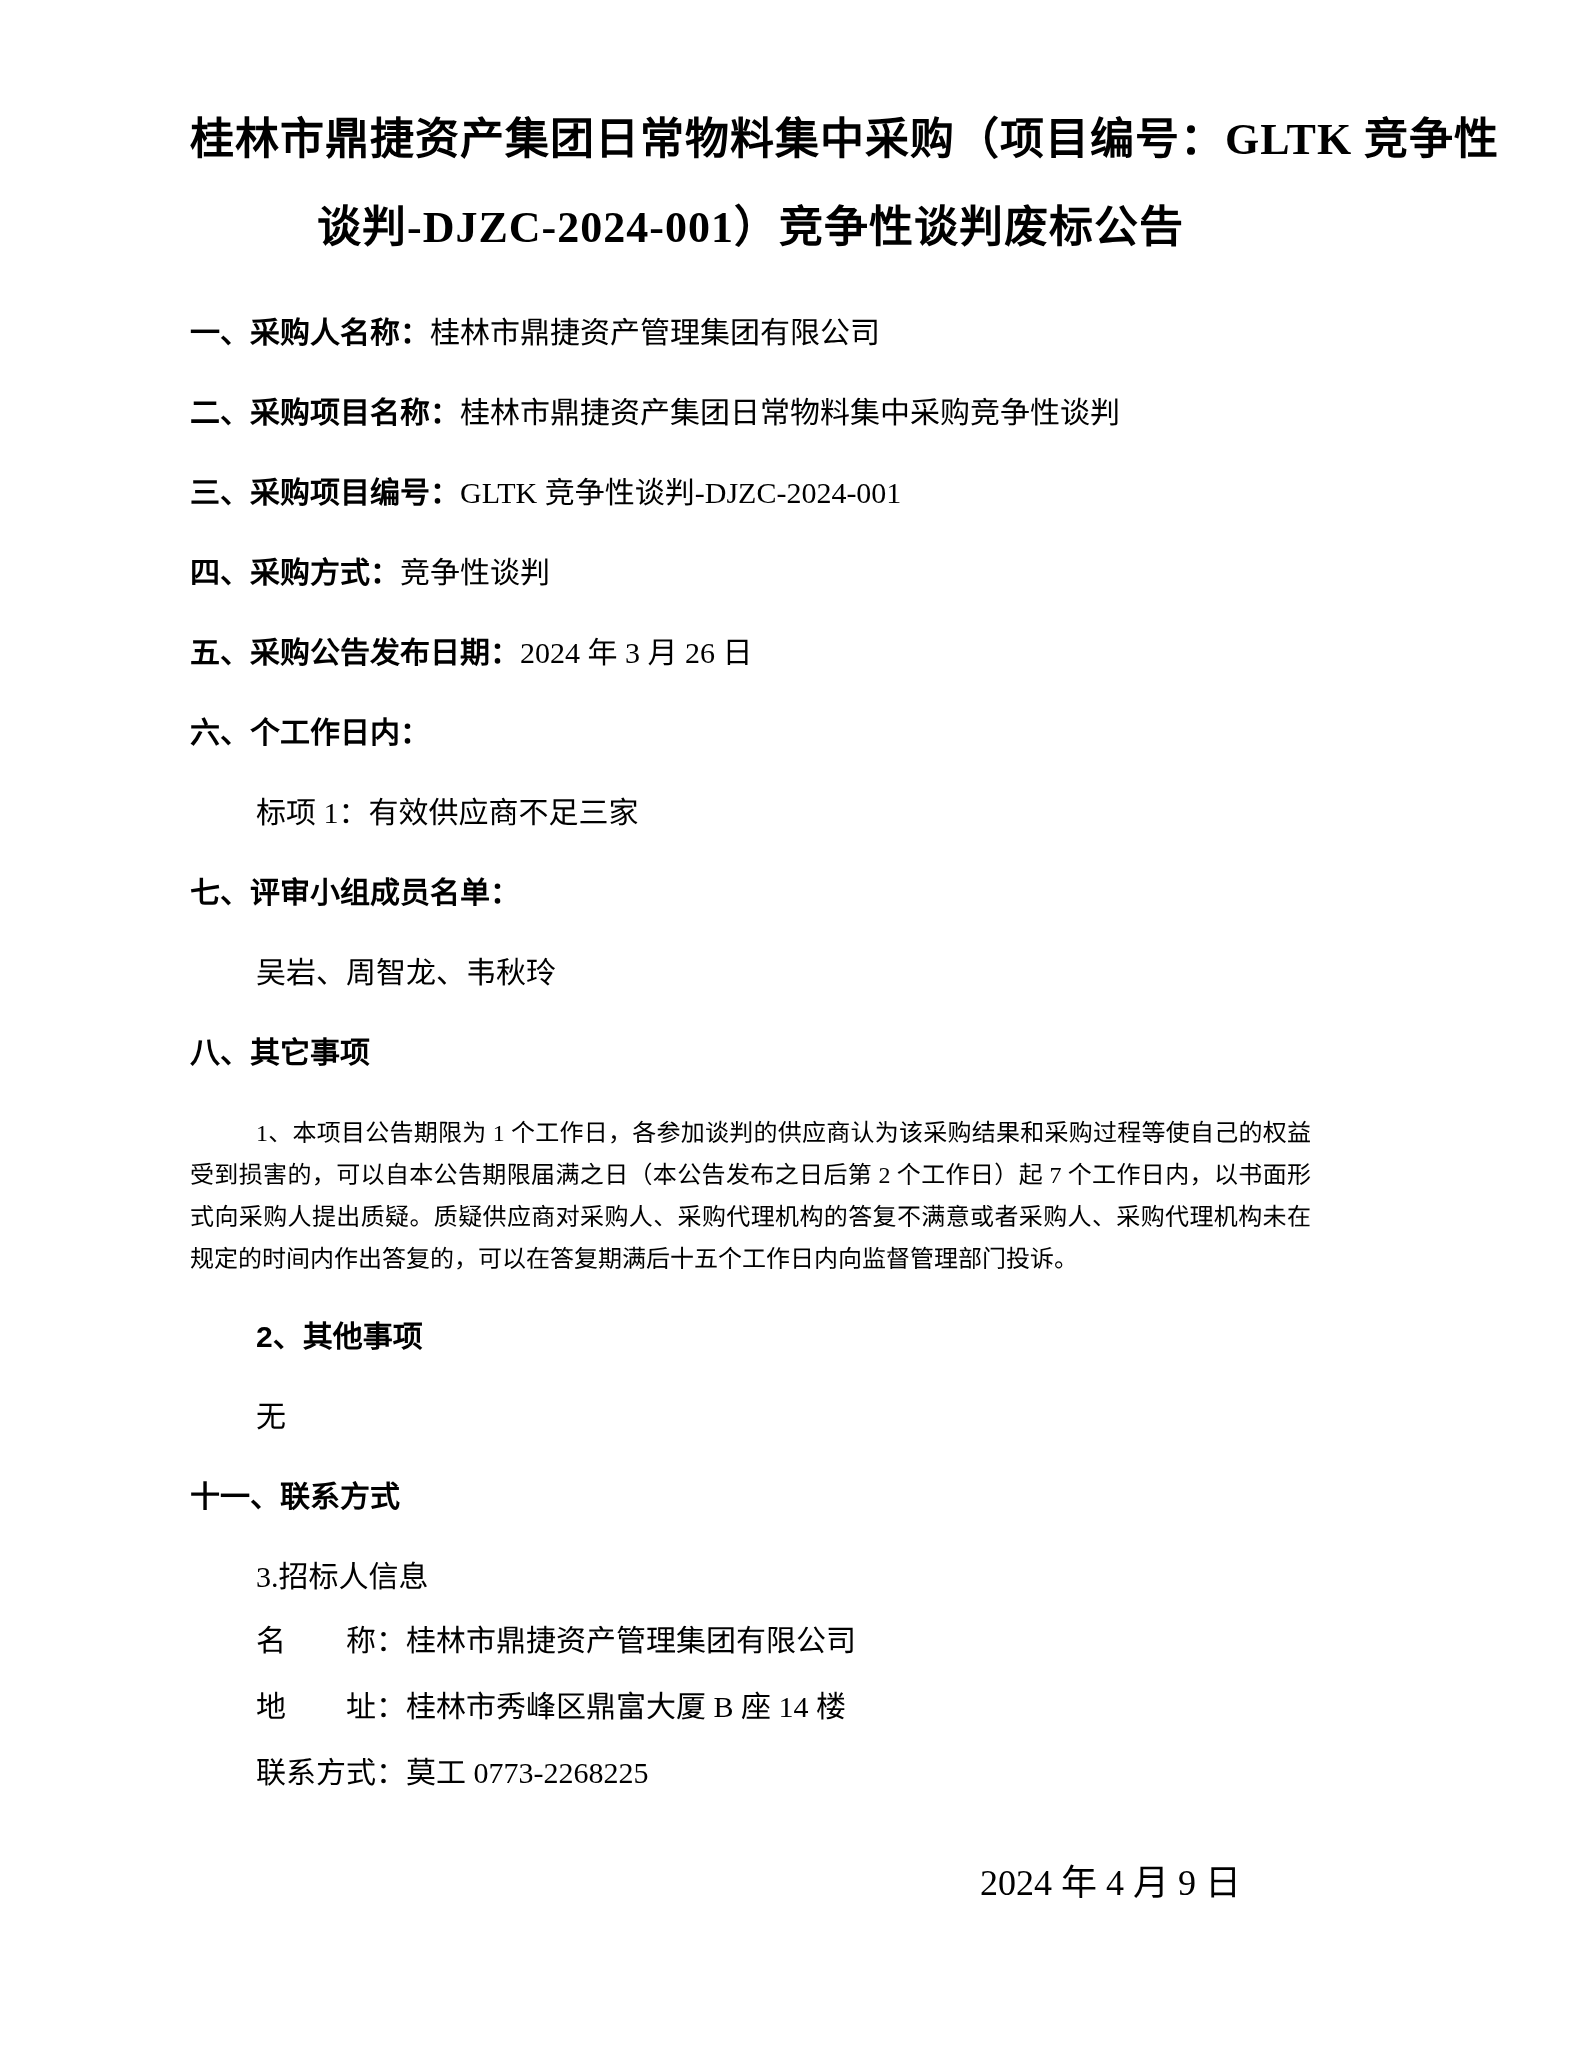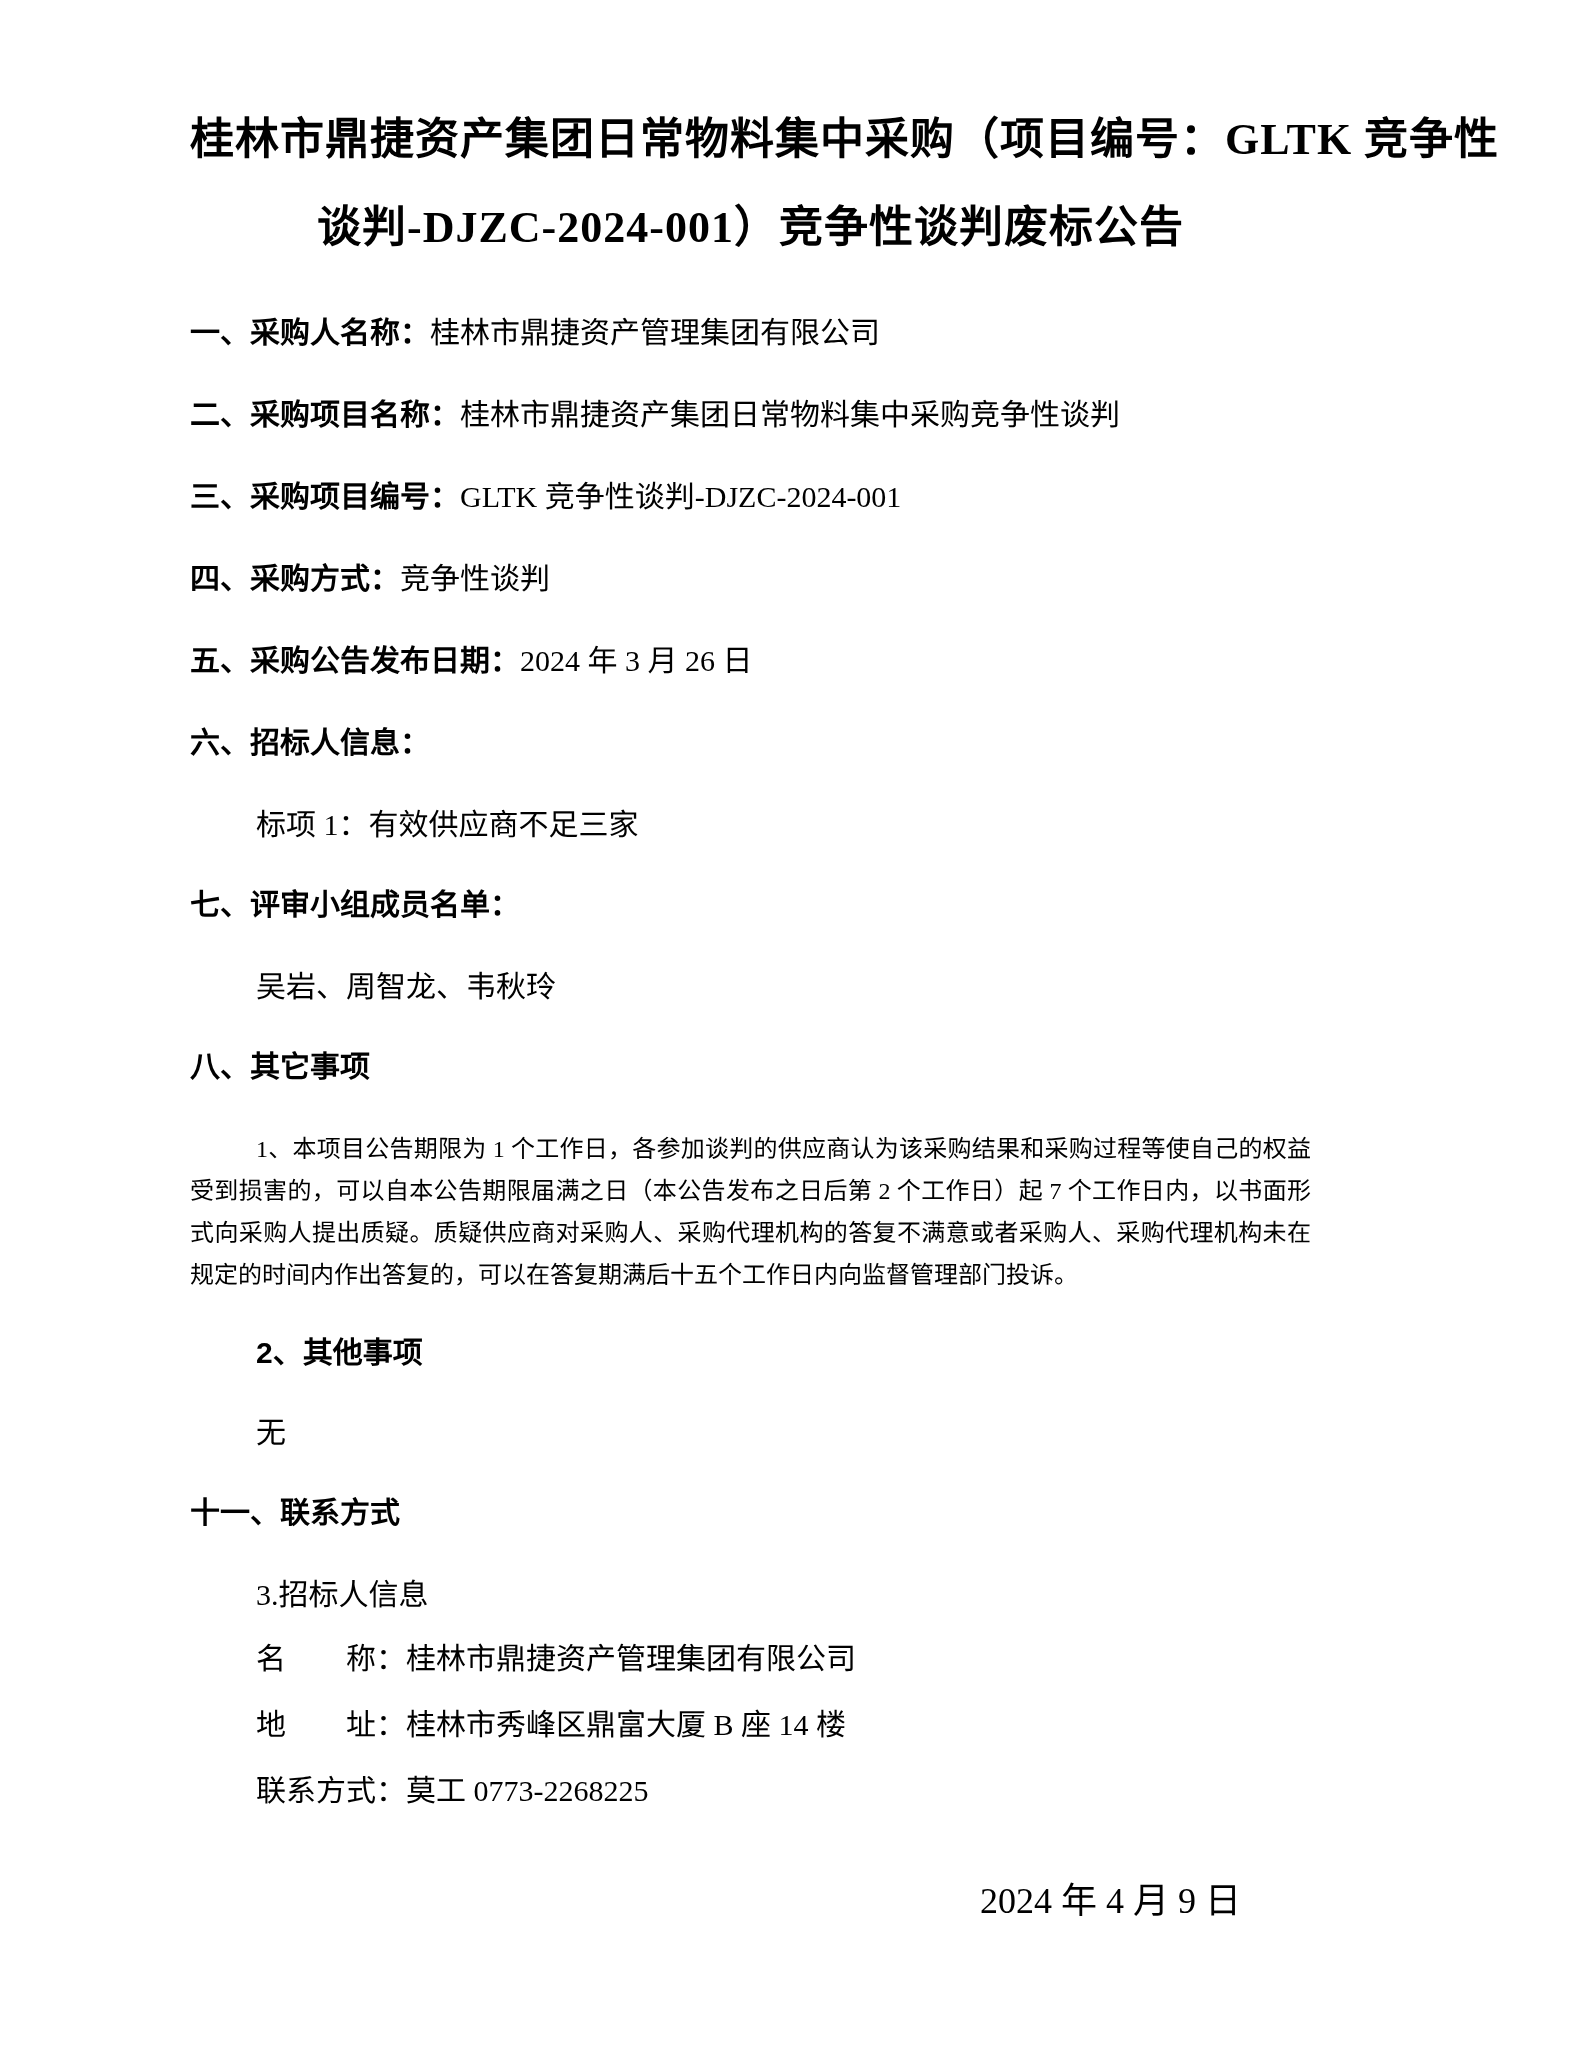--- a/index.html
+++ b/index.html
@@ -30,21 +30,21 @@
     text-align: center;
     letter-spacing: 1px;
   }
   .doc-title .title-line { display: block; white-space: nowrap; }
   .item {
     margin: 0 0 38px 0;
     font-size: 30px;
     line-height: 42px;
   }
   .label {
-    font-family: Liberation Mono, monospace;
+    font-family: Liberation Serif, serif;
     font-weight: bold;
   }
   .value {
     font-family: "Liberation Serif", serif;
     font-weight: normal;
   }
   .indent { padding-left: 66px; }
   .para {
     margin: 0 0 36px 0;
     font-size: 24px;
@@ -108,21 +108,21 @@
 
   <p class="item">
     <span class="label">四、采购方式：</span><span class="value">竞争性谈判</span>
   </p>
 
   <p class="item">
     <span class="label">五、采购公告发布日期：</span><span class="value">2024 年 3 月 26 日</span>
   </p>
 
   <p class="item">
-    <span class="label">六、招标人信息：</span>
+    <span class="label">六、个工作日内：</span>
   </p>
   <p class="item indent value">标项 1：有效供应商不足三家</p>
 
   <p class="item">
     <span class="label">七、评审小组成员名单：</span>
   </p>
   <p class="item indent value">吴岩、周智龙、韦秋玲</p>
 
   <p class="item">
     <span class="label">八、其它事项</span>

